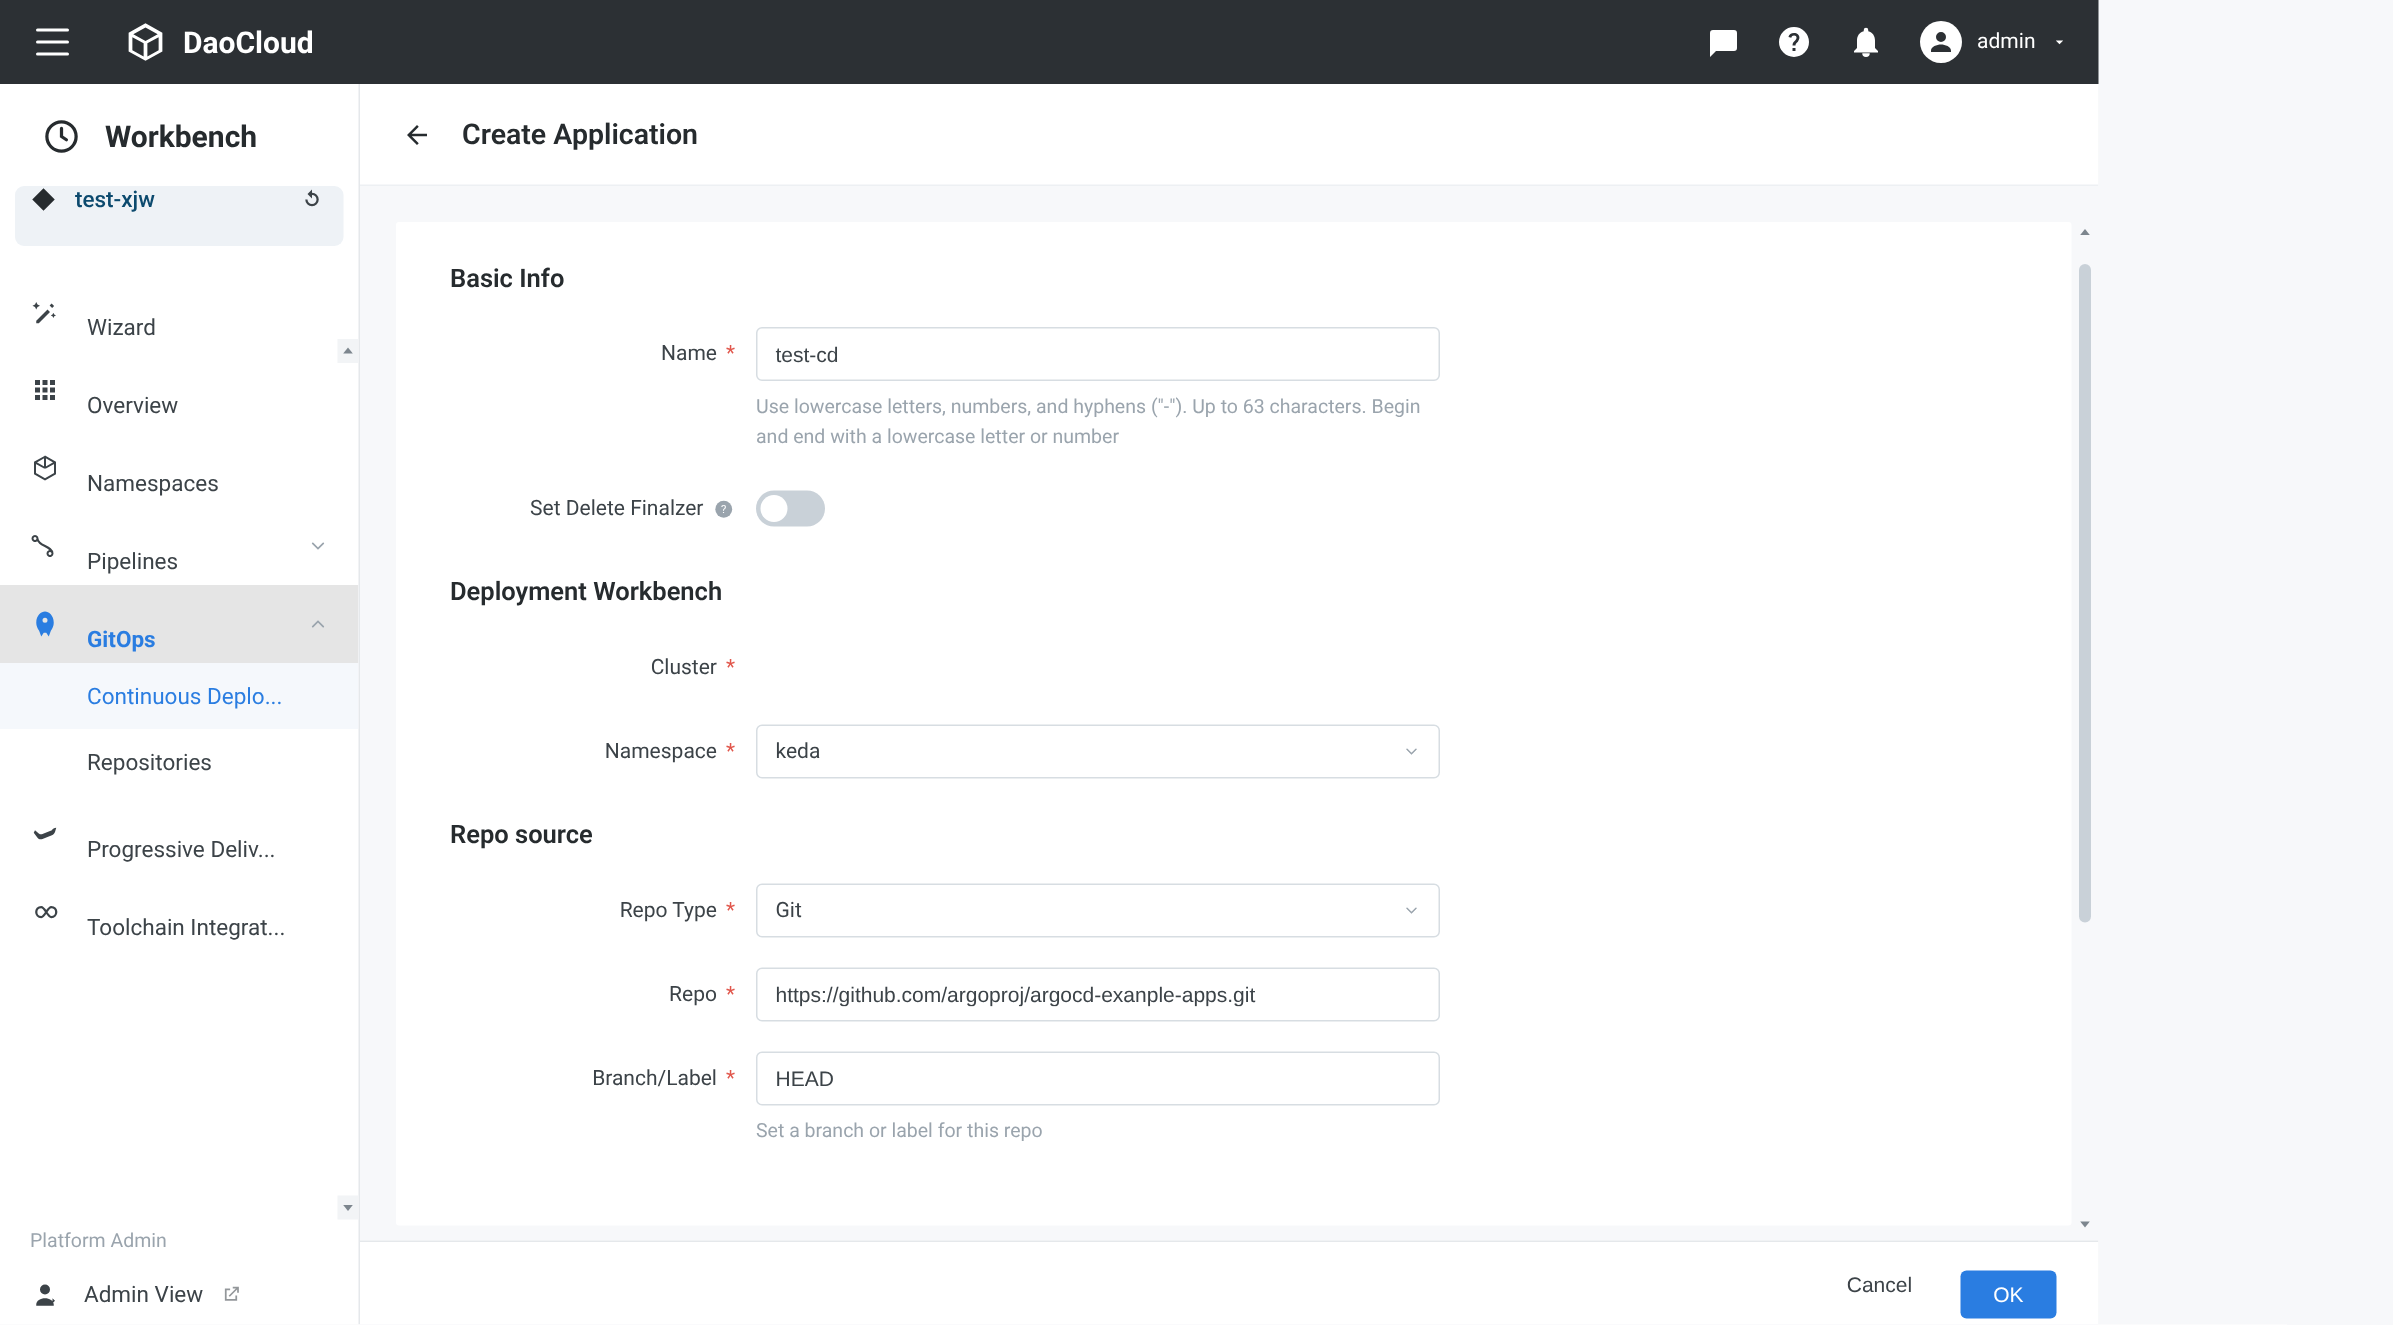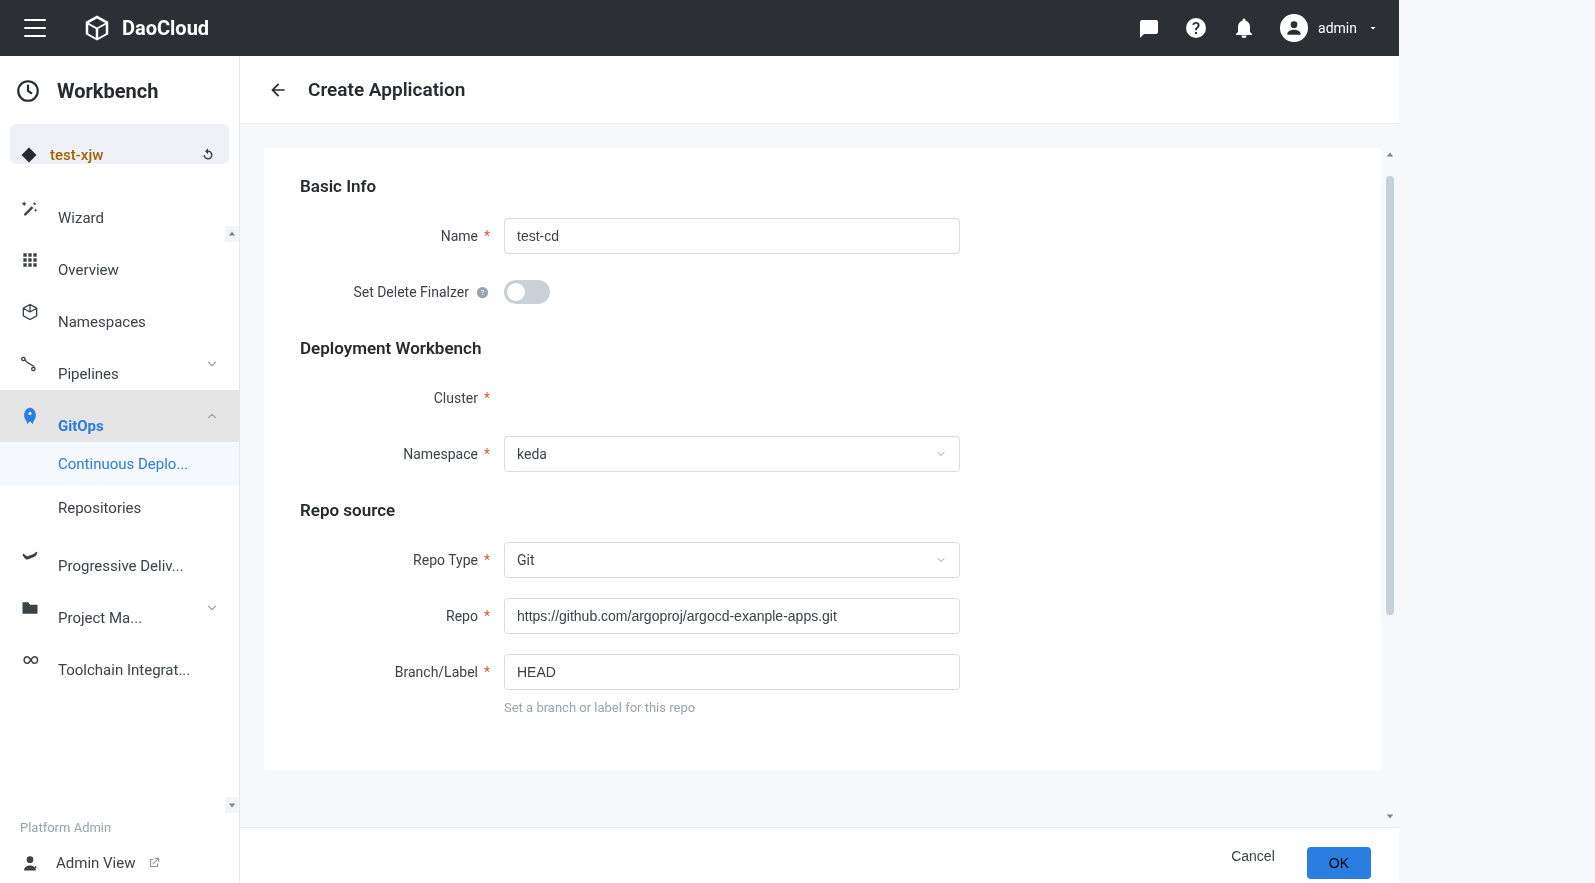--- a/index.html
+++ b/index.html
@@ -40,34 +40,34 @@
 
 .sidebar {
   width: 240px;
   background: #fff;
   border-right: 1px solid #e5e8eb;
   display: flex;
   flex-direction: column;
   overflow: hidden;
   position: relative;
 }
-.sidebar-title { display: flex; align-items: center; gap: 16px; padding: 22px 15px 20px; font-size: 20px; font-weight: 700; color: #262b2e; }
+.sidebar-title { display: flex; align-items: center; gap: 16px; padding: 22px 28px 20px; font-size: 20px; font-weight: 700; color: #262b2e; }
 .sidebar-title-icon { width: 26px; height: 26px; }
 .project-chip {
   margin: 0 10px 14px;
   height: 40px;
   background: #eef2f6;
   border-radius: 6px;
   display: flex;
-  align-items: flex-end;
+  align-items: flex-start;
   padding: 0 12px 0 10px;
   gap: 12px;
   font-size: 15px;
   font-weight: 500;
-  color: #a16207;
+  color: #0c4a6e;
   cursor: pointer;
 }
 .project-chip .refresh { margin-left: auto; width: 18px; height: 18px; }
 .nav { flex: 1; overflow-y: auto; padding-top: 4px; }
 .nav-item {
   display: flex; align-items: center; gap: 18px;
   padding: 0 20px; height: 52px;
   font-size: 15px; color: #3c4348; cursor: pointer;
   white-space: nowrap;
 }
@@ -135,21 +135,21 @@
 
 .footer {
   height: 56px; background: #fff; border-top: 1px solid #e5e8eb;
   display: flex; align-items: center; justify-content: flex-end; gap: 20px;
   padding: 0 28px; flex-shrink: 0;
 }
 .btn-cancel {
   background: transparent; border: none; font-size: 14px; color: #3c4348; cursor: pointer; padding: 8px 12px;
 }
 .btn-ok {
-  background: #2a7de1; color: #000000; border: none; border-radius: 4px;
+  background: #2a7de1; color: #ffffff; border: none; border-radius: 4px;
   font-size: 14px; padding: 8px 22px; cursor: pointer; margin-top: 15px;
 }
 .content-scrolltrack {
   position: absolute; right: 2px; top: 24px; bottom: 4px; width: 14px;
   display: flex; flex-direction: column; align-items: center;
 }
 .content-scrollthumb {
   width: 8px; height: 65%; background: #c9d1d8; border-radius: 4px; margin-top: 14px;
 }
 .content-scrollbtn { width:14px; height:14px; display:flex; align-items:center; justify-content:center; }
@@ -261,29 +261,20 @@
           <span class="nav-sub-label">Repositories</span>
         </div>
         <div class="nav-item">
           <svg class="nav-icon" viewBox="0 0 24 24">
               <path d="M21 7c-1.5 0-3 1-3.5 2L10 12c-1 .3-2 .2-3-.5L4 9l-1 2 3 4c1 1.3 2.5 1.5 4 1l7.5-3c1.2-.5 2-1.5 2.5-2.7L21 7z"></path>
             </svg>
           <span class="nav-label">Progressive Deliv...</span>
         </div>
         <div class="nav-item">
           <svg class="nav-icon" viewBox="0 0 24 24">
-              <path d="M3 5h7l2 3h9v11H3z"></path>
-            </svg>
-          <span class="nav-label">Project Ma...</span>
-          <svg class="nav-chevron" viewBox="0 0 24 24">
-              <path d="M6 9l6 6 6-6" stroke-width="2" stroke-linecap="round"></path>
-            </svg>
-        </div>
-        <div class="nav-item">
-          <svg class="nav-icon" viewBox="0 0 24 24">
               <path fill="none" stroke="#3c4348" stroke-width="1.8" d="M6 12c0-2 1.5-4 4-4 3 0 5 8 8 8 2.5 0 4-2 4-4s-1.5-4-4-4c-3 0-5 8-8 8-2.5 0-4-2-4-4z" transform="translate(-1)"></path>
             </svg>
           <span class="nav-label">Toolchain Integrat...</span>
         </div>
       </div>
 
       <div class="sidebar-footer">
         <div class="platform-admin-label">Platform Admin</div>
         <div class="admin-view">
           <svg class="nav-icon" viewBox="0 0 24 24">
@@ -324,20 +315,21 @@
           <div class="form-section">
             <div class="section-title">Basic Info</div>
 
             <div class="field">
               <div class="field-label">
                 <span>Name</span>
                   <span class="req-star">*</span>
               </div>
               <div class="field-control">
                 <input class="text-input" type="text" value="test-cd" style="">
+                <div class="hint">Use lowercase letters, numbers, and hyphens ("-"). Up to 63 characters. Begin and end with a lowercase letter or number</div>
               </div>
             </div>
 
             <div class="field">
               <div class="field-label">
                 <span>Set Delete Finalzer</span>
                 <svg class="label-help" viewBox="0 0 24 24">
                     <circle cx="12" cy="12" r="9"></circle>
                     <text x="12" y="16" text-anchor="middle" font-size="12" fill="#fff">?</text>
                   </svg>

